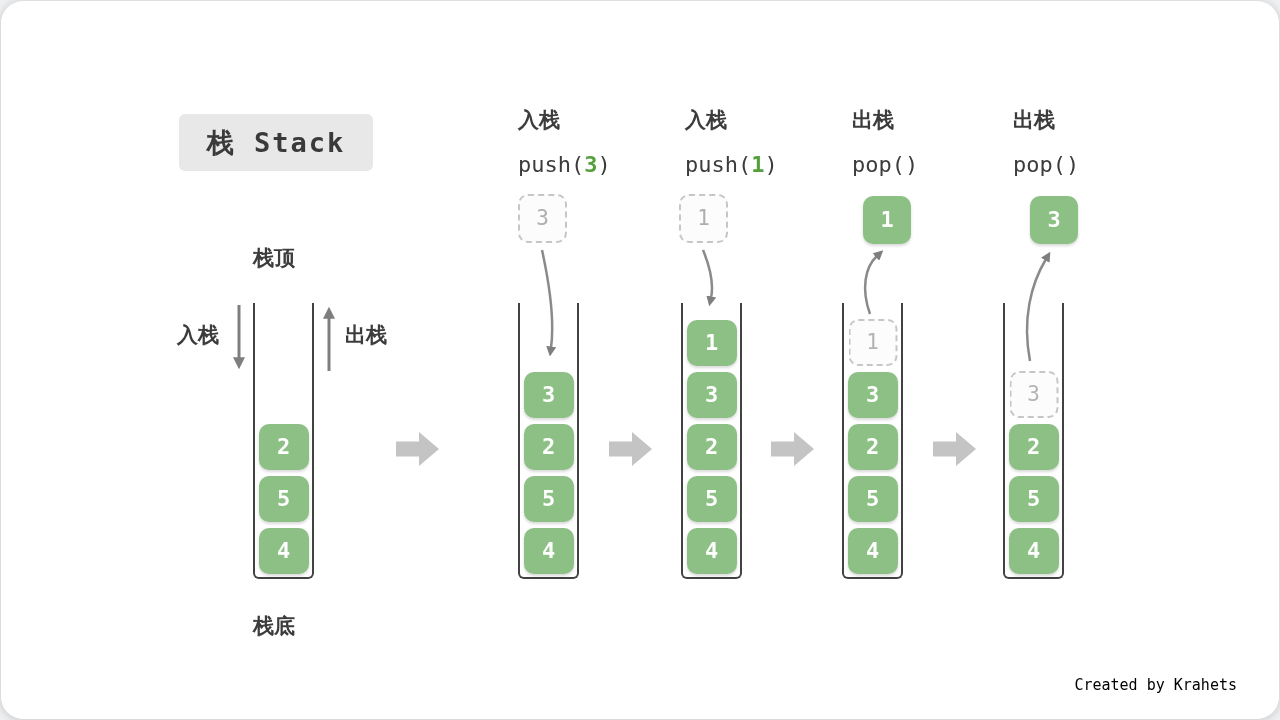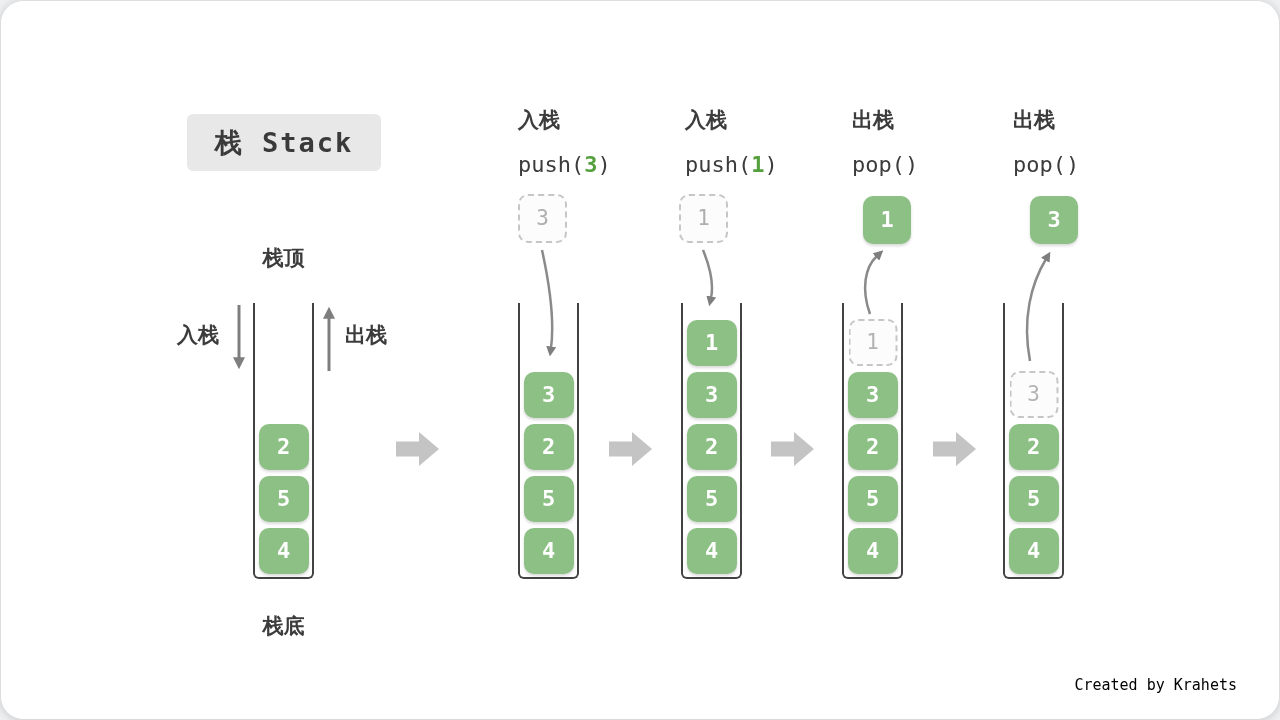--- a/index.html
+++ b/index.html
@@ -6,34 +6,34 @@
   html,body { width:1280px; height:720px; background:#eef0f1; font-family:"DejaVu Sans", sans-serif; }
   .card {
     position:absolute; left:1px; top:1px; width:1278px; height:718px;
     background:#ffffff; border-radius:22px;
     box-shadow:0 1px 10px rgba(0,0,0,0.18);
     overflow:hidden;
   }
   .overlay { position:absolute; left:0; top:0; width:1280px; height:720px; pointer-events:none; }
 
   .title-box {
-    position:absolute; left:186px; top:113px; width:194px; height:57px;
+    position:absolute; left:178px; top:113px; width:194px; height:57px;
     background:#e8e8e8; border-radius:6px;
     display:flex; align-items:center; justify-content:center;
     font-family:"DejaVu Sans Mono", monospace;
     font-size:27px; font-weight:600; letter-spacing:2px; color:#3a3a3a;
   }
 
   .op { position:absolute; top:106px; }
   .op-name { font-size:21px; font-weight:bold; color:#3c3c3c; line-height:26px; }
   .op-code { margin-top:19px; font-family:"DejaVu Sans Mono", monospace; font-size:22px; font-weight:500; color:#3c3c3c; }
   .op-code .arg { color:#55a03c; font-weight:bold; }
 
   .lbl { position:absolute; font-size:21px; font-weight:bold; color:#3c3c3c; }
-  .lbl-center { width:61px; text-align:center; }
+  .lbl-center { width:61px; }
 
   .stack {
     position:absolute; top:302px; width:61px; height:276px;
     border-left:2px solid #424242; border-right:2px solid #424242; border-bottom:2px solid #424242;
     border-bottom-left-radius:6px; border-bottom-right-radius:6px;
   }
   .block {
     position:absolute; left:50%; transform:translateX(-50%);
     width:50px; height:46px; border-radius:10px;
     background:#8cc084; color:#ffffff;

